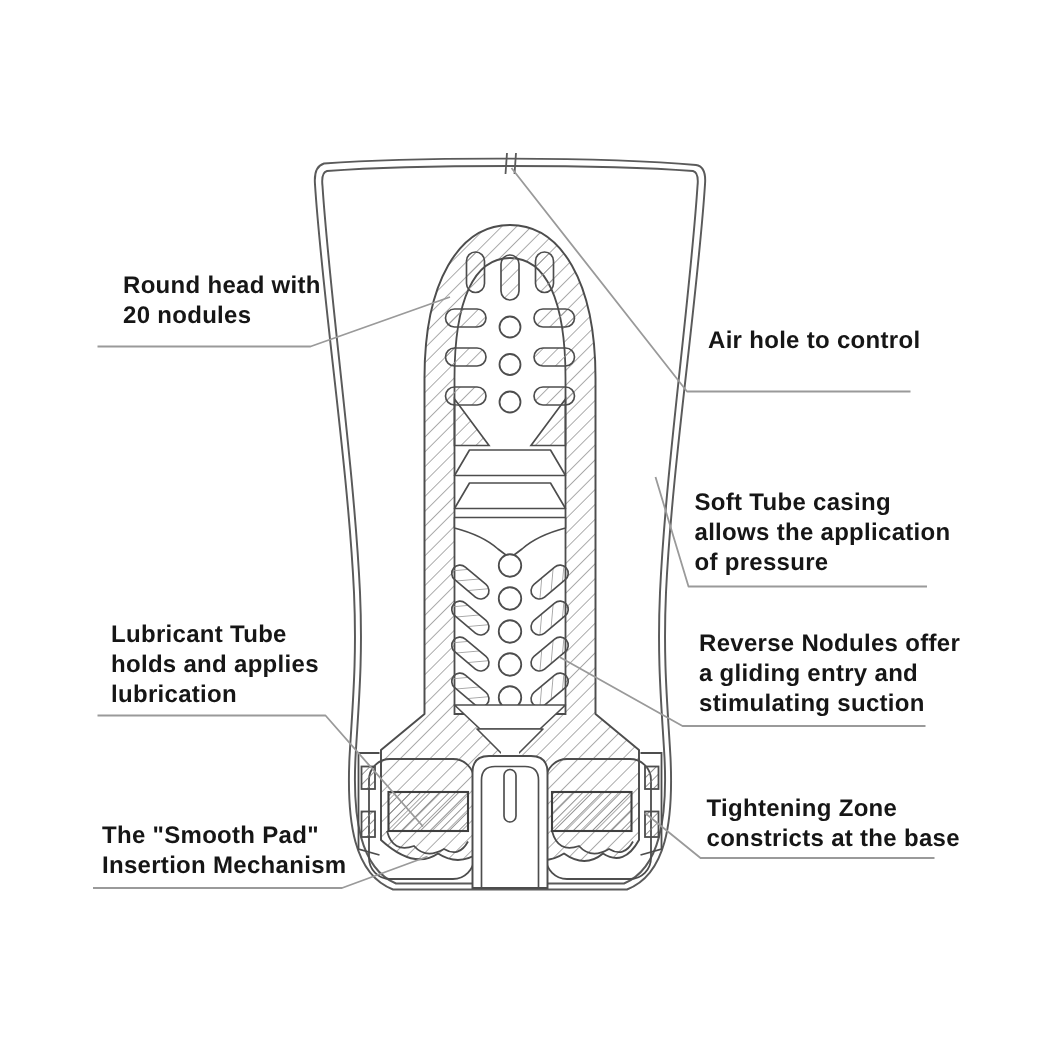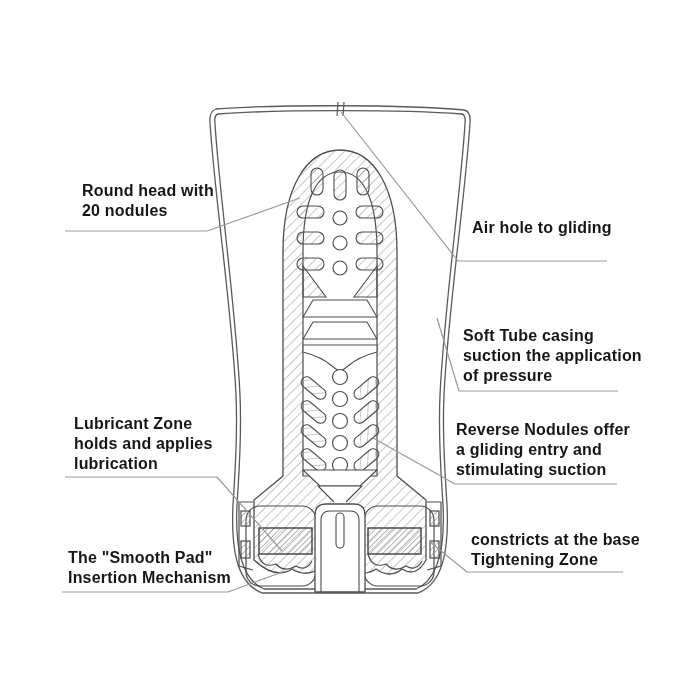--- a/index.html
+++ b/index.html
@@ -175,44 +175,44 @@
       <path d="M430,542 L467,572 L623,572"></path>
     </g>
   </svg>
 
   <div class="label" style="left:82px;top:181px">
     <span>Round head with</span>
     <span>20 nodules</span>
   </div>
 
   <div class="label" style="left:472px;top:218px">
-    <span>Air hole to gliding</span>
+    <span>Air hole to control</span>
   </div>
 
   <div class="label" style="left:463px;top:326px">
     <span>Soft Tube casing</span>
-    <span>suction the application</span>
+    <span>allows the application</span>
     <span>of pressure</span>
   </div>
 
   <div class="label" style="left:74px;top:414px">
-    <span>Lubricant Zone</span>
+    <span>Lubricant Tube</span>
     <span>holds and applies</span>
     <span>lubrication</span>
   </div>
 
-  <div class="label" style="left:456px;top:420px">
+  <div class="label" style="left:466px;top:420px">
     <span>Reverse Nodules offer</span>
     <span>a gliding entry and</span>
     <span>stimulating suction</span>
   </div>
 
   <div class="label" style="left:68px;top:548px">
     <span>The "Smooth Pad"</span>
     <span>Insertion Mechanism</span>
   </div>
 
   <div class="label" style="left:471px;top:530px">
+    <span>Tightening Zone</span>
     <span>constricts at the base</span>
-    <span>Tightening Zone</span>
   </div>
 
 </div>
 
 </body></html>

